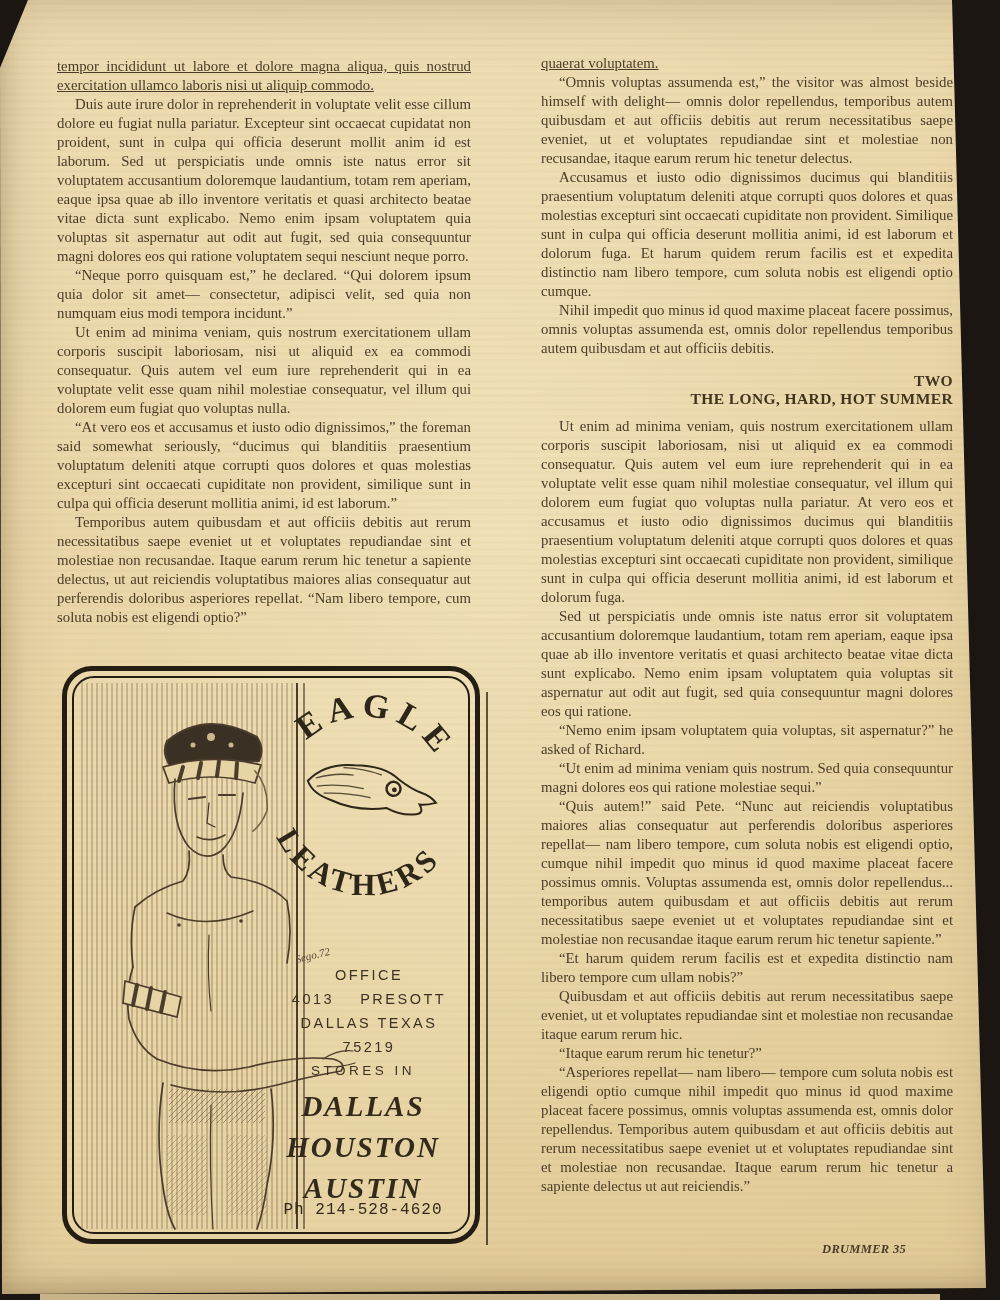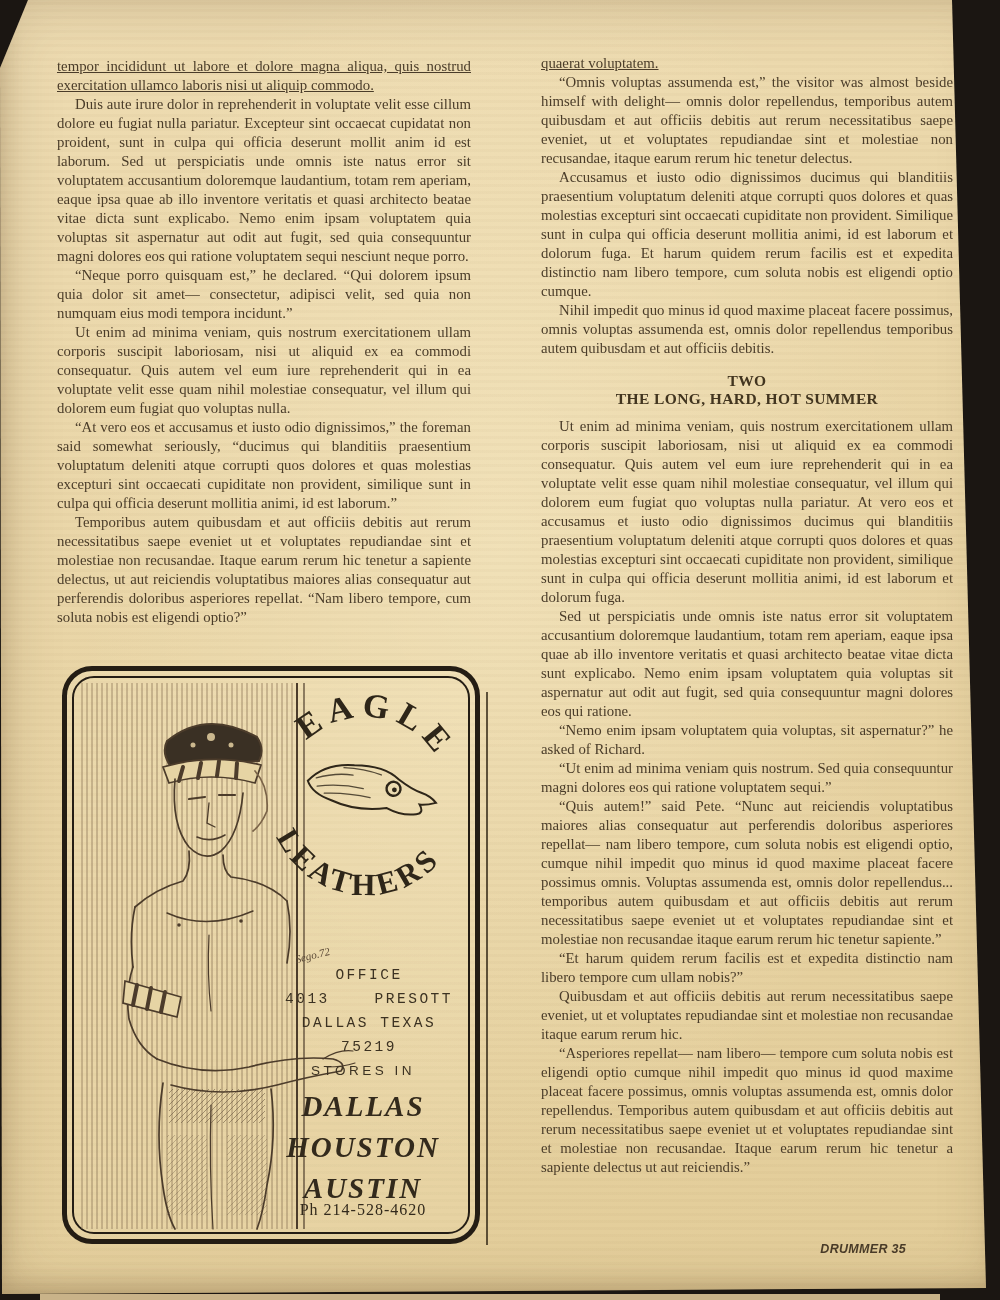--- a/index.html
+++ b/index.html
@@ -29,67 +29,67 @@
   .col{
     position:absolute;overflow:hidden;
     color:#4a3c29;font-size:14.8px;line-height:19px;
     text-align:justify;
   }
   .col p{margin:0;text-indent:18px;}
   .col p.cont{text-indent:0;text-decoration:underline;}
   .col-left{left:57px;top:57px;width:414px;height:597px;}
   .col-right{left:493px;top:54px;width:412px;height:1185px;margin-left:48px;}
   .chapter-heading{
-    text-align:center;font-weight:bold;color:#42351f;
+    text-align:right;font-weight:bold;color:#42351f;
     margin:14px 0 9px 0;letter-spacing:.4px;
   }
   .chapter-heading .ch-num{font-size:15.5px;line-height:18px;}
   .chapter-heading .ch-title{font-size:15.5px;line-height:18px;}
   
   .divider{
     position:absolute;left:486px;top:692px;width:2px;height:553px;
     background:rgba(58,46,28,.8);
   }
   
   .footer{
     position:absolute;left:640px;top:1242px;width:266px;
-    text-align:right;font-family:Liberation Sans, sans-serif;
+    text-align:right;font-family:Liberation Serif, serif;
     font-style:italic;font-weight:bold;font-size:12.5px;color:#4a3c29;
     letter-spacing:.3px;
   }
   
   .ad{
     position:absolute;left:62px;top:666px;width:418px;height:578px;
     border:5px solid #241d14;border-radius:30px;
     box-sizing:border-box;background:rgba(255,244,210,.12);
   }
   .ad-inner{
     position:absolute;inset:5px;border:2px solid #241d14;border-radius:22px;
   }
   .ad-illustration{position:absolute;left:4px;top:4px;}
   .ad-logo{position:absolute;left:186px;top:22px;transform:rotate(8deg);}
   .ad-office{
     position:absolute;left:196px;top:292px;width:212px;text-align:center;
-    font-family:Liberation Mono, monospace;color:#3c3222;
+    font-family:Liberation Sans, sans-serif;color:#3c3222;
     font-size:14.5px;line-height:24px;letter-spacing:2.5px;white-space:pre-wrap;
   }
   .ad-stores{
     position:absolute;left:186px;top:392px;width:220px;text-align:center;color:#332a1c;
   }
   .ad-stores .stores-label{
     font-family:"Liberation Sans", sans-serif;font-size:13.5px;
     letter-spacing:3.5px;color:#3c3222;margin-bottom:8px;
   }
   .ad-stores .store-city{
     font-family:Liberation Serif, serif;font-weight:bold;font-style:italic;
     font-size:29px;line-height:41px;letter-spacing:2px;
   }
   .ad-phone{
     position:absolute;left:176px;top:530px;width:240px;text-align:center;
-    font-family:Liberation Serif, serif;font-size:16px;color:#332a1c;
+    font-family:Liberation Mono, monospace;font-size:16px;color:#332a1c;
     letter-spacing:1px;
   }
   .ad-signature{
     position:absolute;left:228px;top:278px;
     font-style:italic;font-size:11px;color:#5a4936;transform:rotate(-14deg);
   }
   
   .scan-noise{
     position:absolute;inset:0;pointer-events:none;
     background:
@@ -118,24 +118,25 @@
     <p>Nihil impedit quo minus id quod maxime placeat facere possimus, omnis voluptas assumenda est, omnis dolor repellendus temporibus autem quibusdam et aut officiis debitis.</p>
 
     <div class="chapter-heading">
       <div class="ch-num">TWO</div>
       <div class="ch-title">THE LONG, HARD, HOT SUMMER</div>
     </div>
 
     <p>Ut enim ad minima veniam, quis nostrum exercitationem ullam corporis suscipit laboriosam, nisi ut aliquid ex ea commodi consequatur. Quis autem vel eum iure reprehenderit qui in ea voluptate velit esse quam nihil molestiae consequatur, vel illum qui dolorem eum fugiat quo voluptas nulla pariatur. At vero eos et accusamus et iusto odio dignissimos ducimus qui blanditiis praesentium voluptatum deleniti atque corrupti quos dolores et quas molestias excepturi sint occaecati cupiditate non provident, similique sunt in culpa qui officia deserunt mollitia animi, id est laborum et dolorum fuga.</p>
     <p>Sed ut perspiciatis unde omnis iste natus error sit voluptatem accusantium doloremque laudantium, totam rem aperiam, eaque ipsa quae ab illo inventore veritatis et quasi architecto beatae vitae dicta sunt explicabo. Nemo enim ipsam voluptatem quia voluptas sit aspernatur aut odit aut fugit, sed quia consequuntur magni dolores eos qui ratione.</p>
     <p>“Nemo enim ipsam voluptatem quia voluptas, sit aspernatur?” he asked of Richard.</p>
-    <p>“Ut enim ad minima veniam quis nostrum. Sed quia consequuntur magni dolores eos qui ratione voluptatem sequi.”</p>
+    <p>“Ut enim ad minima veniam quis nostrum. Sed quia consequuntur magni dolores eos qui ratione molestiae sequi.”</p>
     <p>“Quis autem!” said Pete. “Nunc aut reiciendis voluptatibus maiores alias consequatur aut perferendis doloribus asperiores repellat— nam libero tempore, cum soluta nobis est eligendi optio, cumque nihil impedit quo minus id quod maxime placeat facere possimus omnis. Voluptas assumenda est, omnis dolor repellendus... temporibus autem quibusdam et aut officiis debitis aut rerum necessitatibus saepe eveniet ut et voluptates repudiandae sint et molestiae non recusandae itaque earum rerum hic tenetur sapiente.”</p>
     <p>“Et harum quidem rerum facilis est et expedita distinctio nam libero tempore cum ullam nobis?”</p>
     <p>Quibusdam et aut officiis debitis aut rerum necessitatibus saepe eveniet, ut et voluptates repudiandae sint et molestiae non recusandae itaque earum rerum hic.</p>
+    <p>“Itaque earum rerum hic tenetur?”</p>
     <p>“Asperiores repellat— nam libero— tempore cum soluta nobis est eligendi optio cumque nihil impedit quo minus id quod maxime placeat facere possimus, omnis voluptas assumenda est, omnis dolor repellendus. Temporibus autem quibusdam et aut officiis debitis aut rerum necessitatibus saepe eveniet ut et voluptates repudiandae sint et molestiae non recusandae. Itaque earum rerum hic tenetur a sapiente delectus ut aut reiciendis.”</p>
 
   </section>
 
   <div class="divider"></div>
 
   <div class="ad">
     <div class="ad-inner"></div>
 
     <svg class="ad-illustration" width="300" height="560" viewBox="0 0 300 560">

